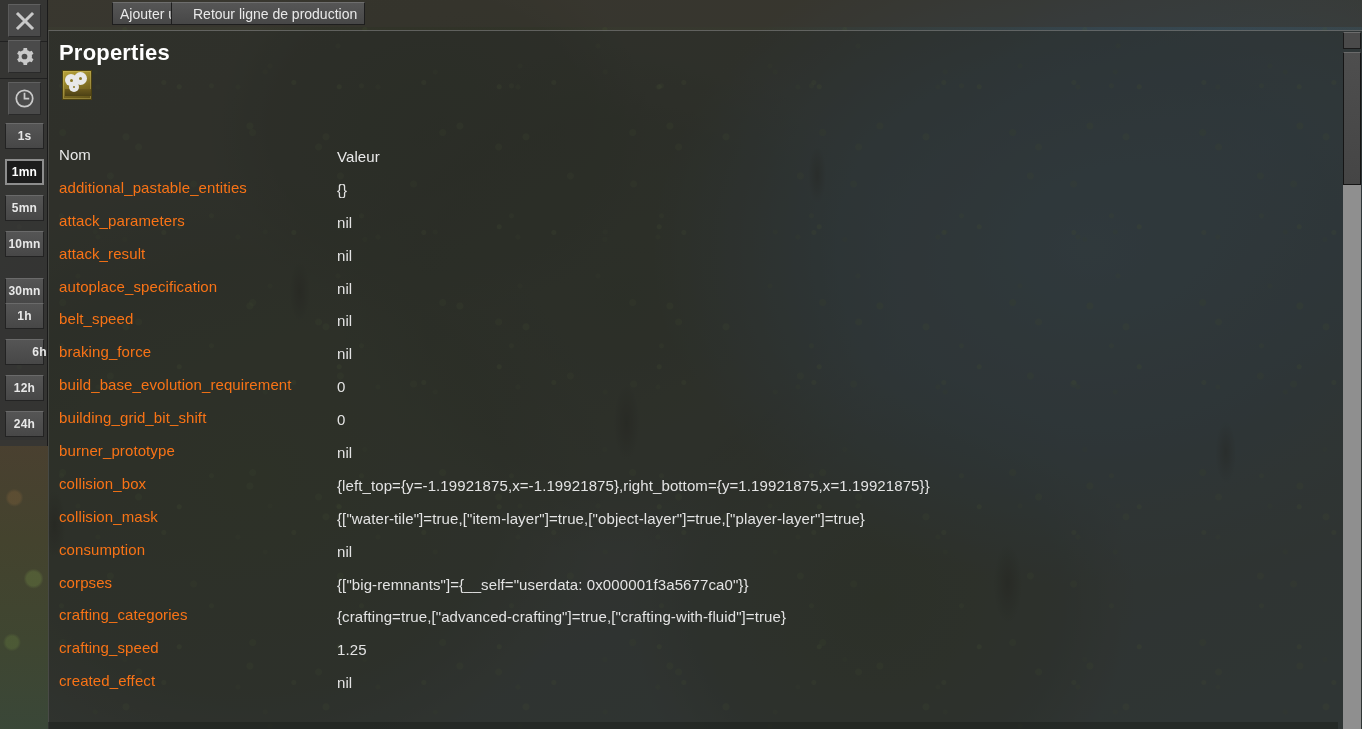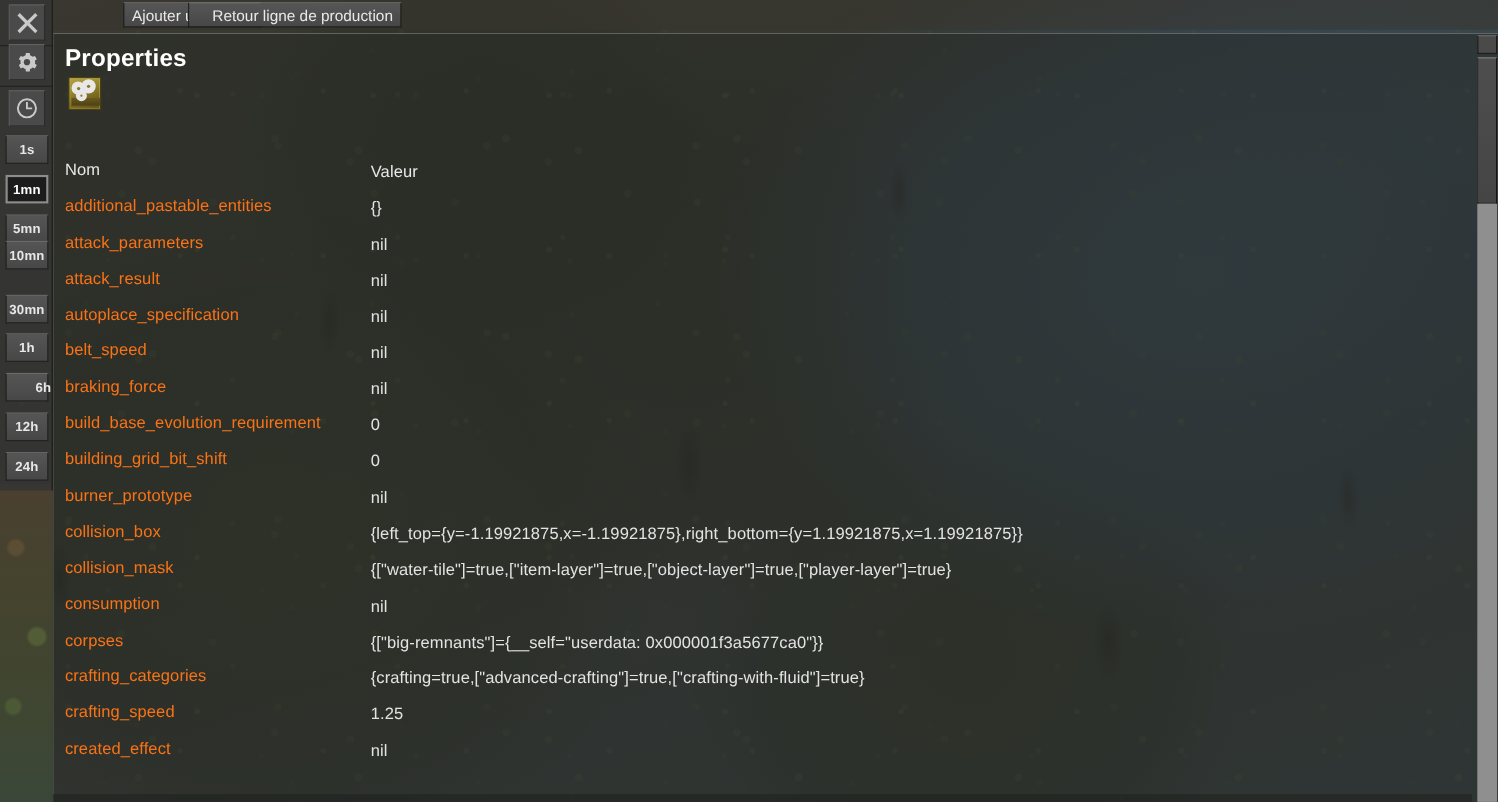--- a/index.html
+++ b/index.html
@@ -425,22 +425,22 @@
       <svg width="21" height="21" viewBox="0 0 24 24">
         <circle cx="12" cy="12" r="9.4" fill="none" stroke="#c9c9c9" stroke-width="2"></circle>
         <path d="M12 6.4 L12 12 L16.4 12" stroke="#c9c9c9" stroke-width="2" fill="none" stroke-linecap="square"></path>
       </svg>
     </span>
   </div>
 
 <div class="time-btn" style="top: 123px;">1s</div>
     <div class="time-btn active" style="top: 159px;">1mn</div>
     <div class="time-btn" style="top: 195px;">5mn</div>
-    <div class="time-btn" style="top: 219px;">10mn</div>
-    <div class="time-btn" style="top: 268px;">30mn</div>
+    <div class="time-btn" style="top: 231px;">10mn</div>
+    <div class="time-btn" style="top: 278px;">30mn</div>
     <div class="time-btn" style="top: 303px;">1h</div>
     <div class="time-btn" style="top: 339px; padding-left: 30px;">6h</div>
     <div class="time-btn" style="top: 375px;">12h</div>
     <div class="time-btn" style="top: 411px;">24h</div>
   </div>
 
 <div id="toolbar">
   <div id="toolbar-bg"></div>
   <div class="tb-btn" id="tb-add">Ajouter une entité</div>
   <div class="tb-btn" id="tb-back">Retour ligne de production</div>

